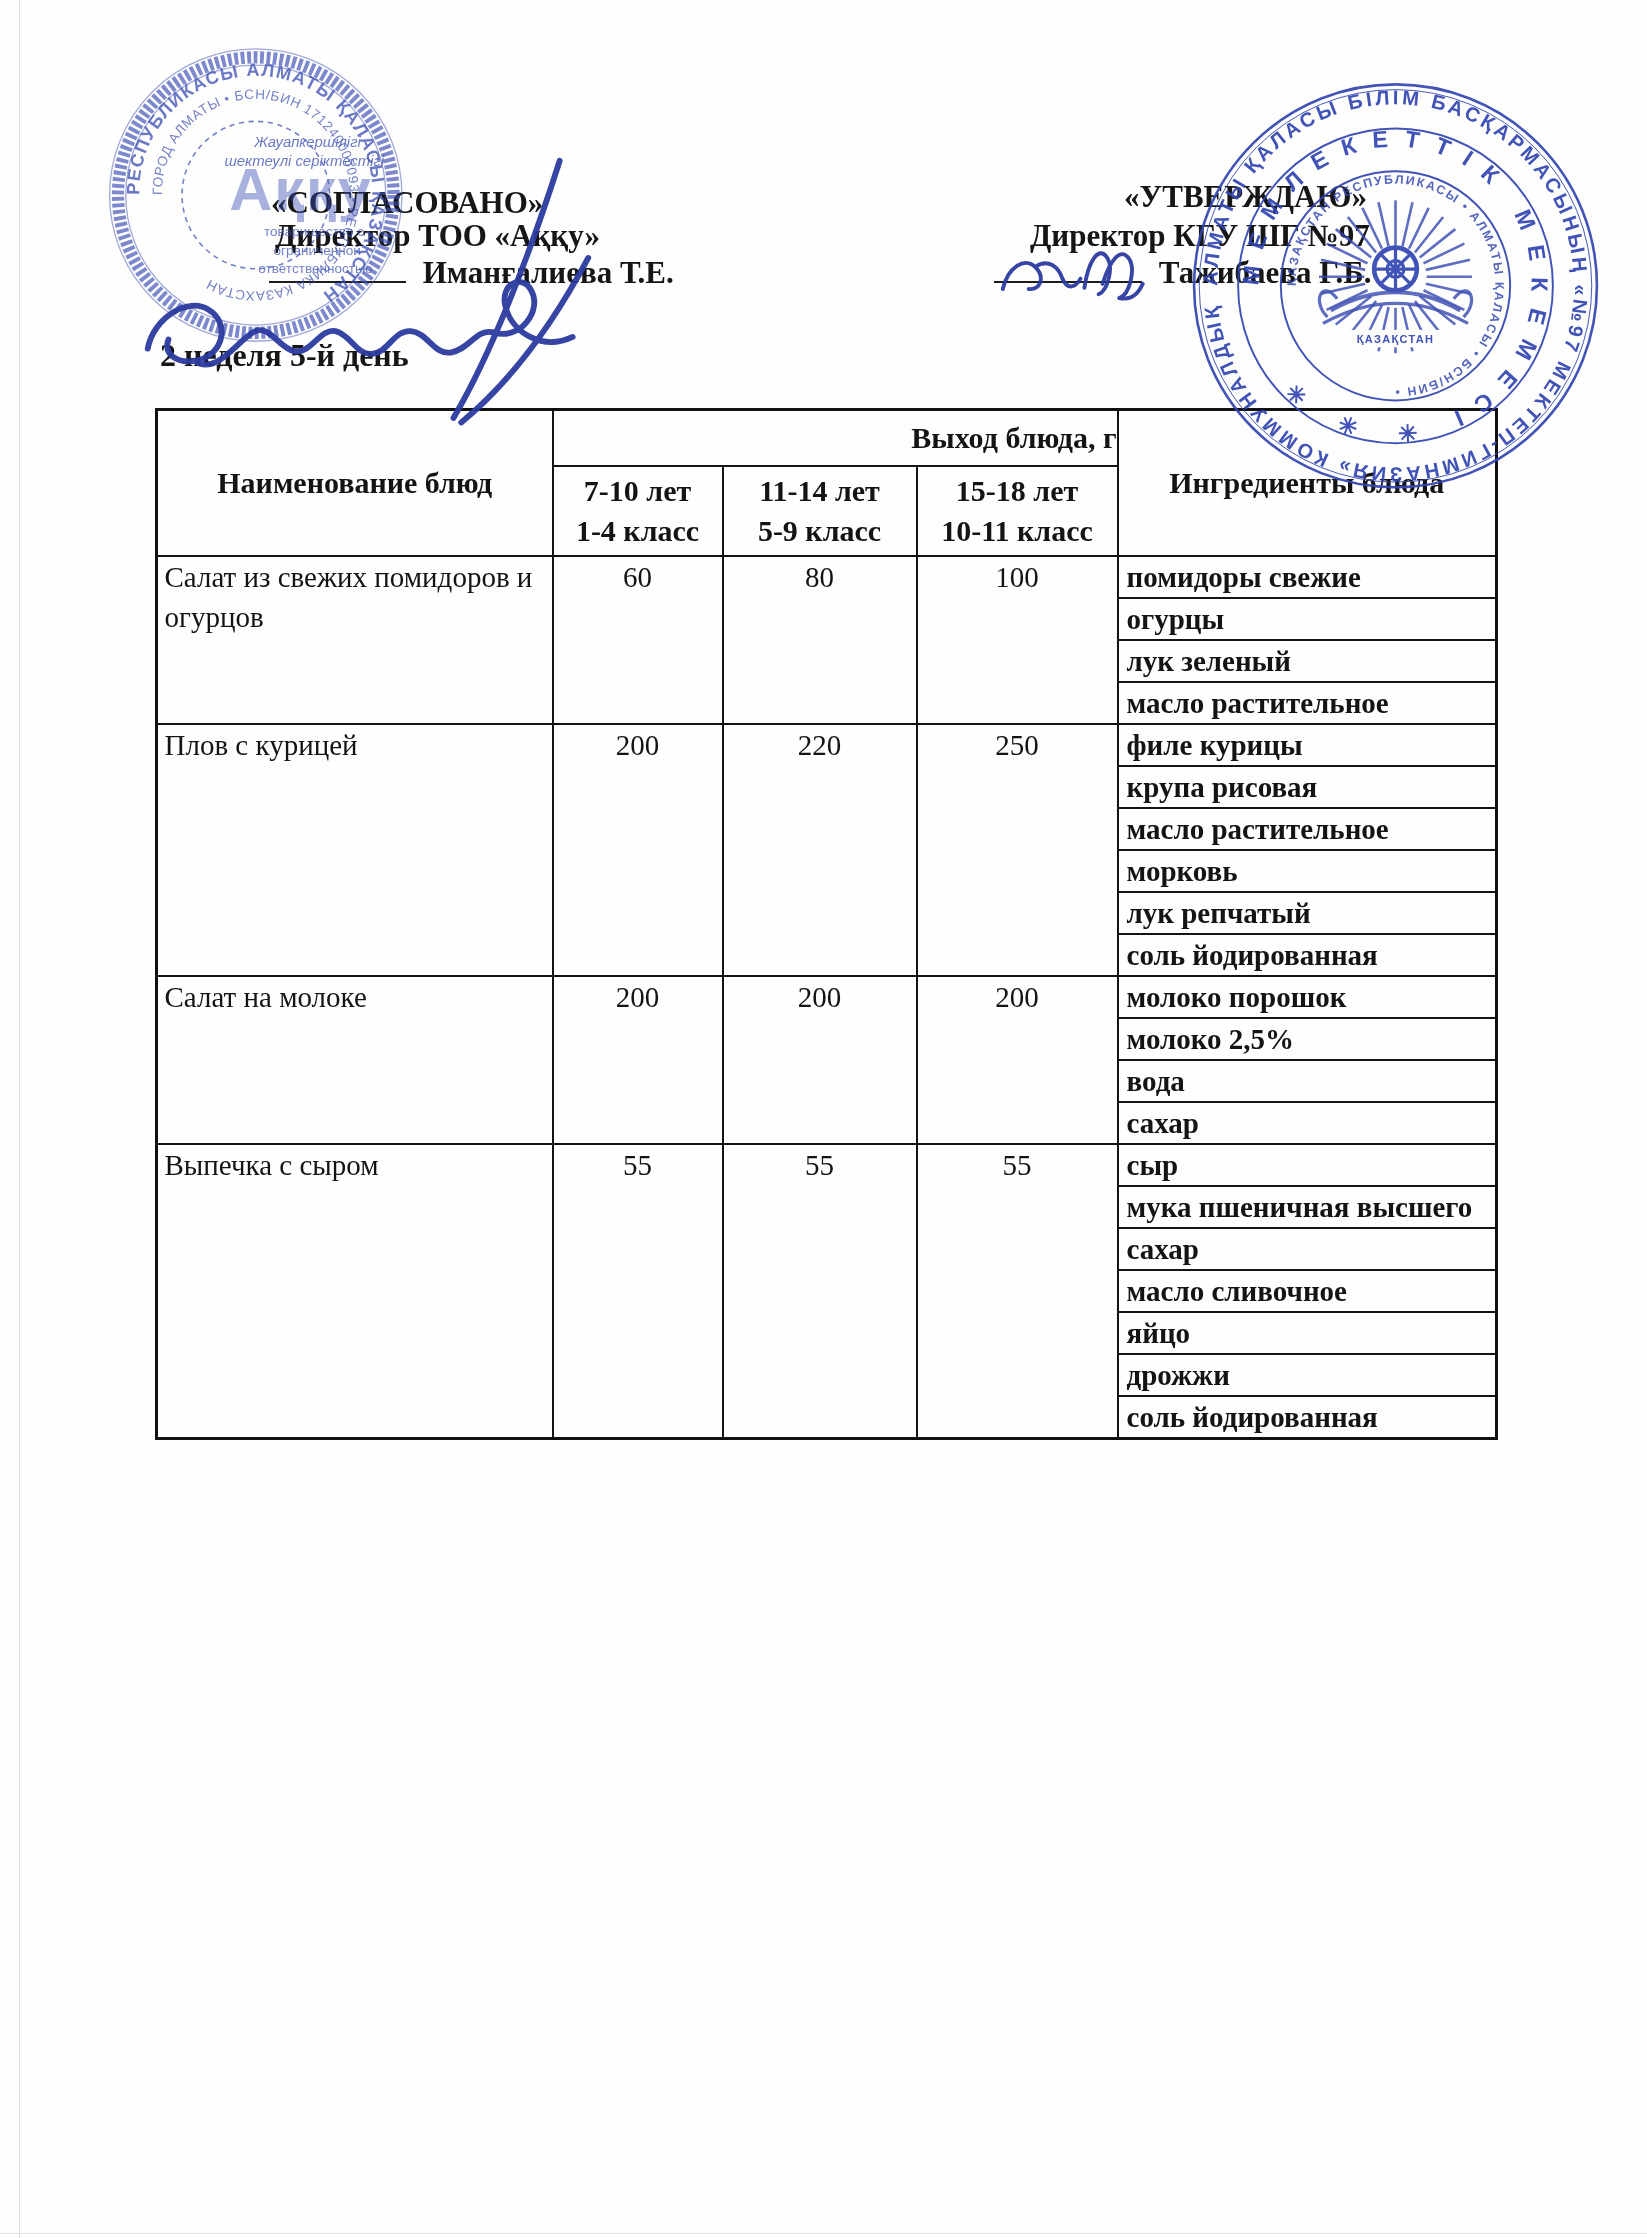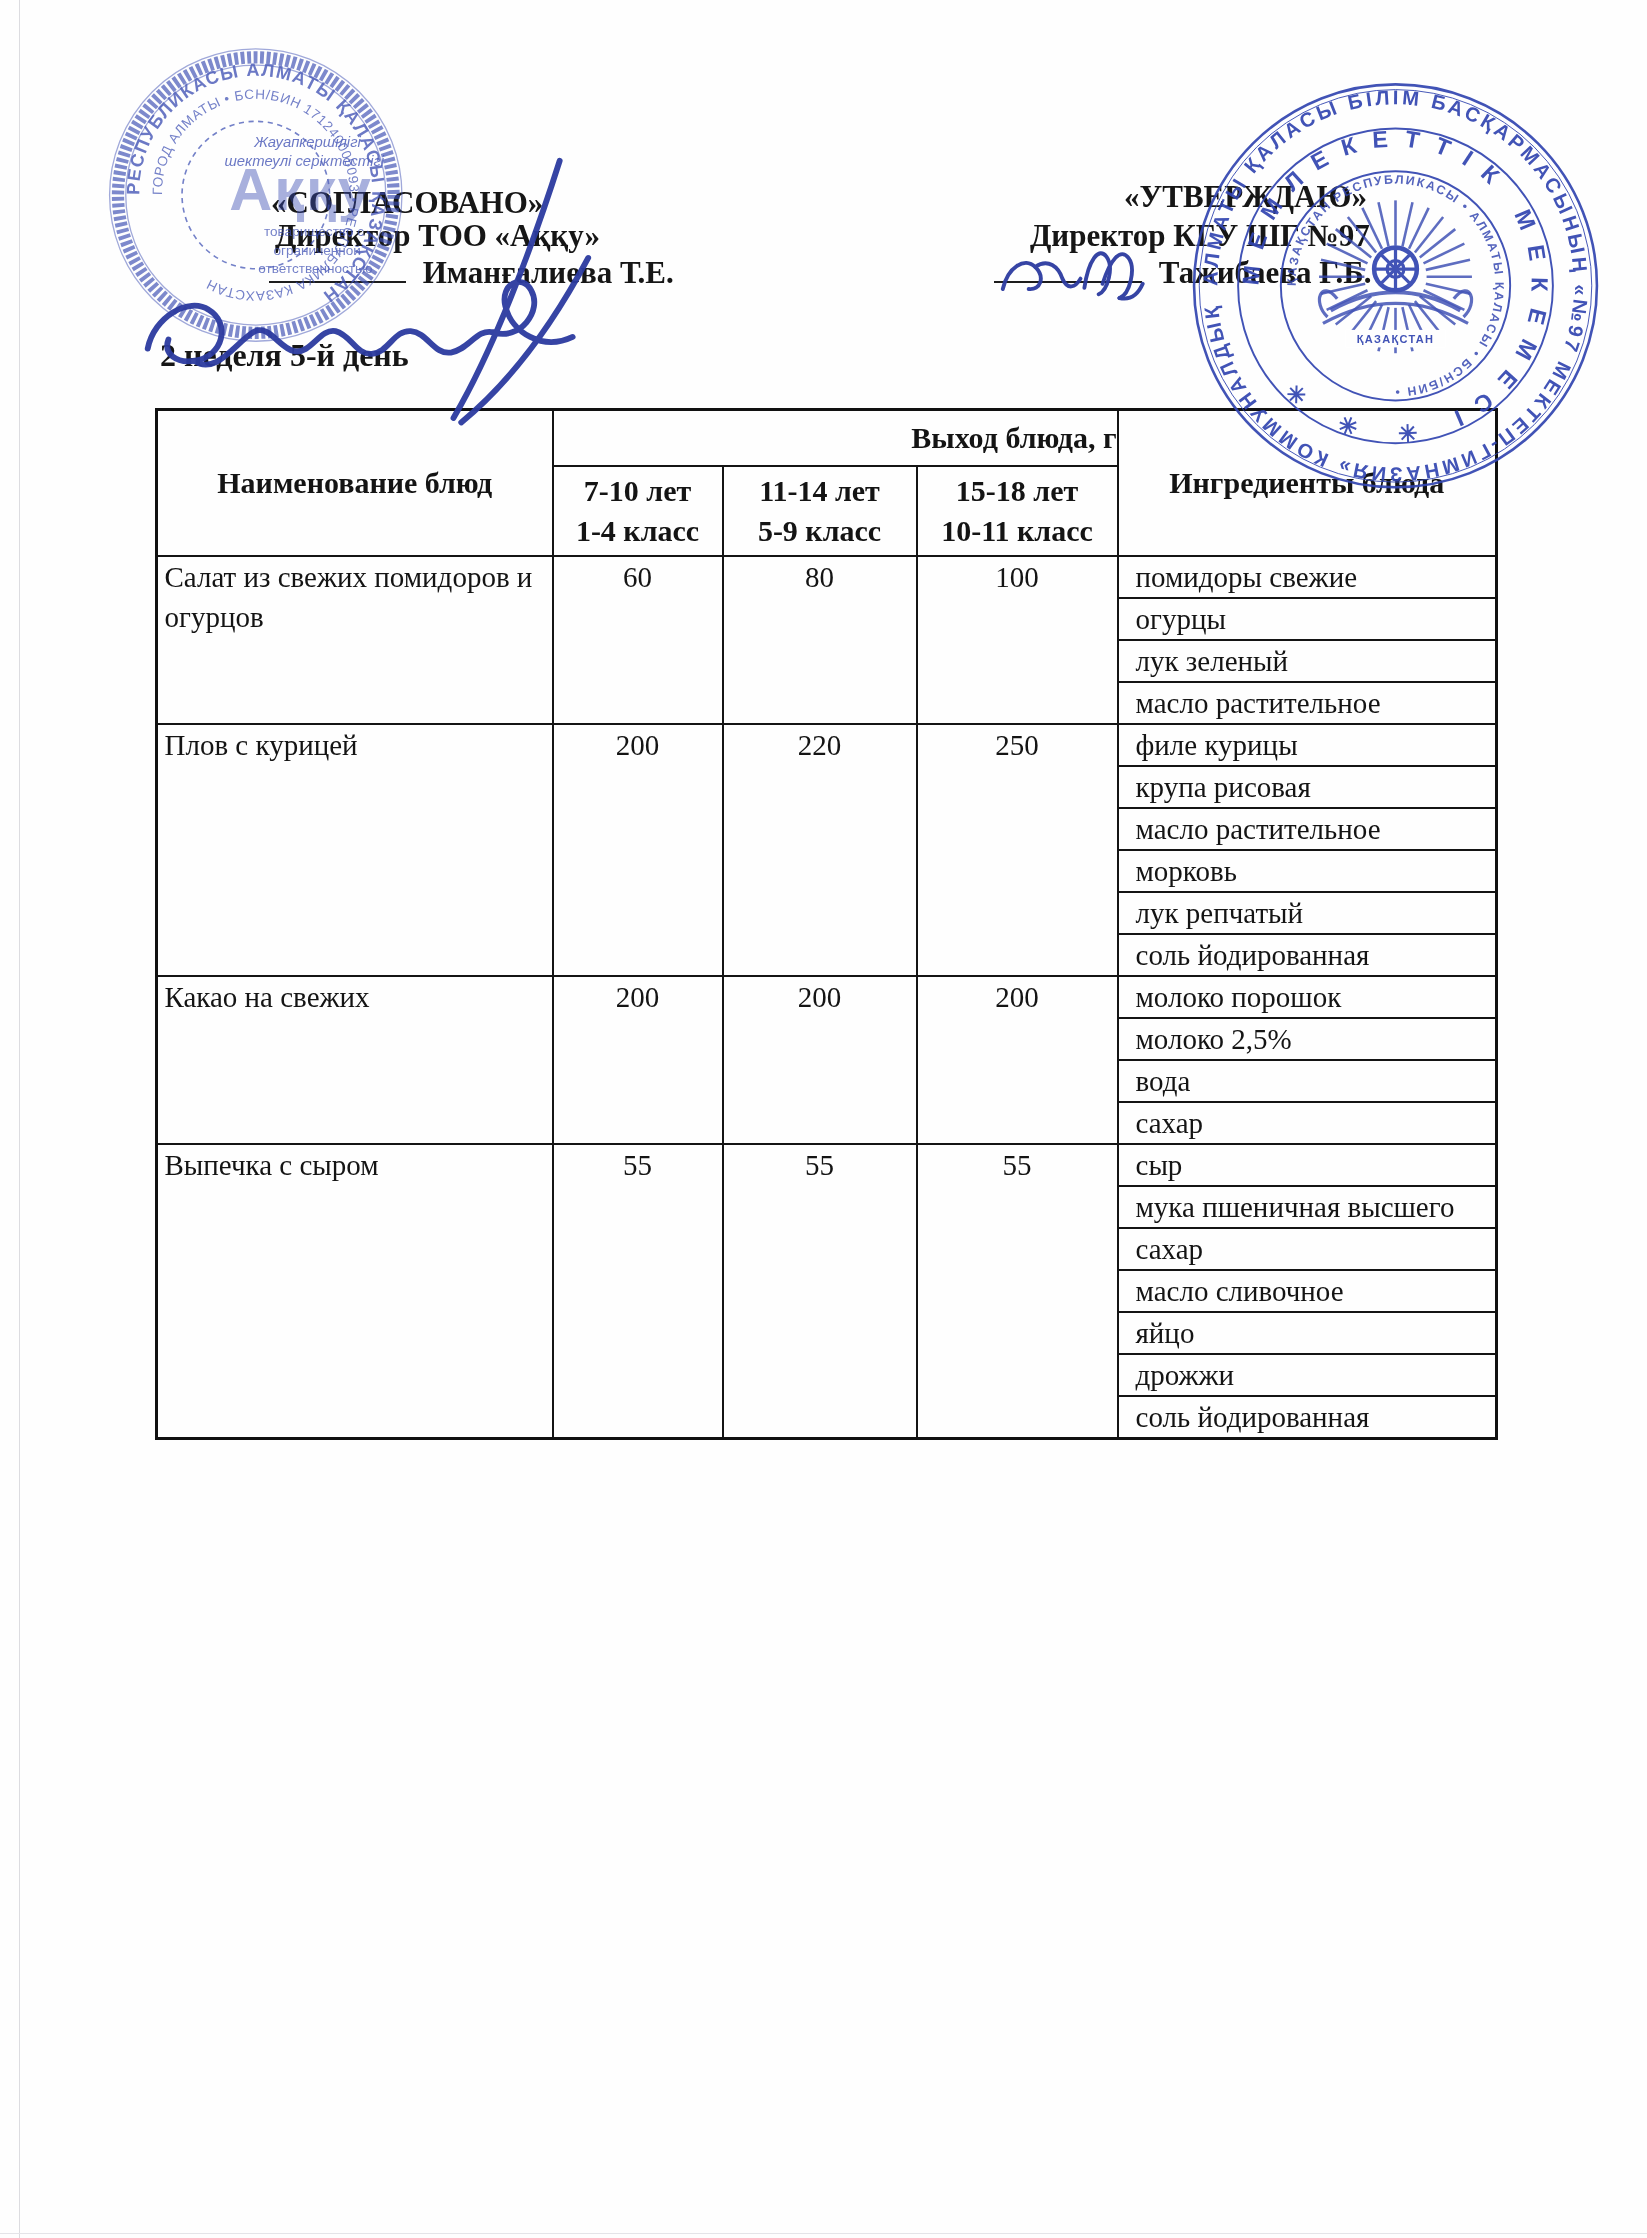--- a/index.html
+++ b/index.html
@@ -21,21 +21,21 @@
   }
   table.menu th, table.menu td{border:2.6px solid #141414;}
   table.menu{border:3.9px solid #111;}
   thead th{font-weight:bold;font-size:30px;text-align:center;vertical-align:middle;padding:0;}
   .th-span{height:54px;text-align:right;}
   .th-age{height:88px;}
   .age-line{line-height:40px;}
   tbody td{height:40px;padding:0;}
   .dish-cell{vertical-align:top;text-align:left;padding:0 3.9px 0 6.5px;line-height:40px;}
   .portion-cell{vertical-align:top;text-align:center;line-height:40px;}
-  .ingredient-cell{vertical-align:middle;text-align:left;padding-left:17px;line-height:34px;white-space:nowrap;}
+  .ingredient-cell{vertical-align:middle;text-align:left;padding-left:8px;line-height:34px;white-space:nowrap;font-weight:bold;}
 
   .stamp{position:absolute;pointer-events:none;}
   .stamp text{font-family:"Liberation Sans",sans-serif;}
   .overlay{position:absolute;left:0;top:0;pointer-events:none;}
 </style>
 </head>
 <body>
 
 <div class="page">
   <div class="scan-edge-left"></div>
@@ -118,21 +118,21 @@
         <tr>
           <td class="ingredient-cell">морковь</td>
         </tr>
         <tr>
           <td class="ingredient-cell">лук репчатый</td>
         </tr>
         <tr>
           <td class="ingredient-cell">соль йодированная</td>
         </tr>
         <tr>
-          <td rowspan="4" class="dish-cell">Какао на свежих</td>
+          <td rowspan="4" class="dish-cell">Салат на молоке</td>
           <td rowspan="4" class="portion-cell">200</td>
           <td rowspan="4" class="portion-cell">200</td>
           <td rowspan="4" class="portion-cell">200</td>
           <td class="ingredient-cell">молоко порошок</td>
         </tr>
         <tr>
           <td class="ingredient-cell">молоко 2,5%</td>
         </tr>
         <tr>
           <td class="ingredient-cell">вода</td>

